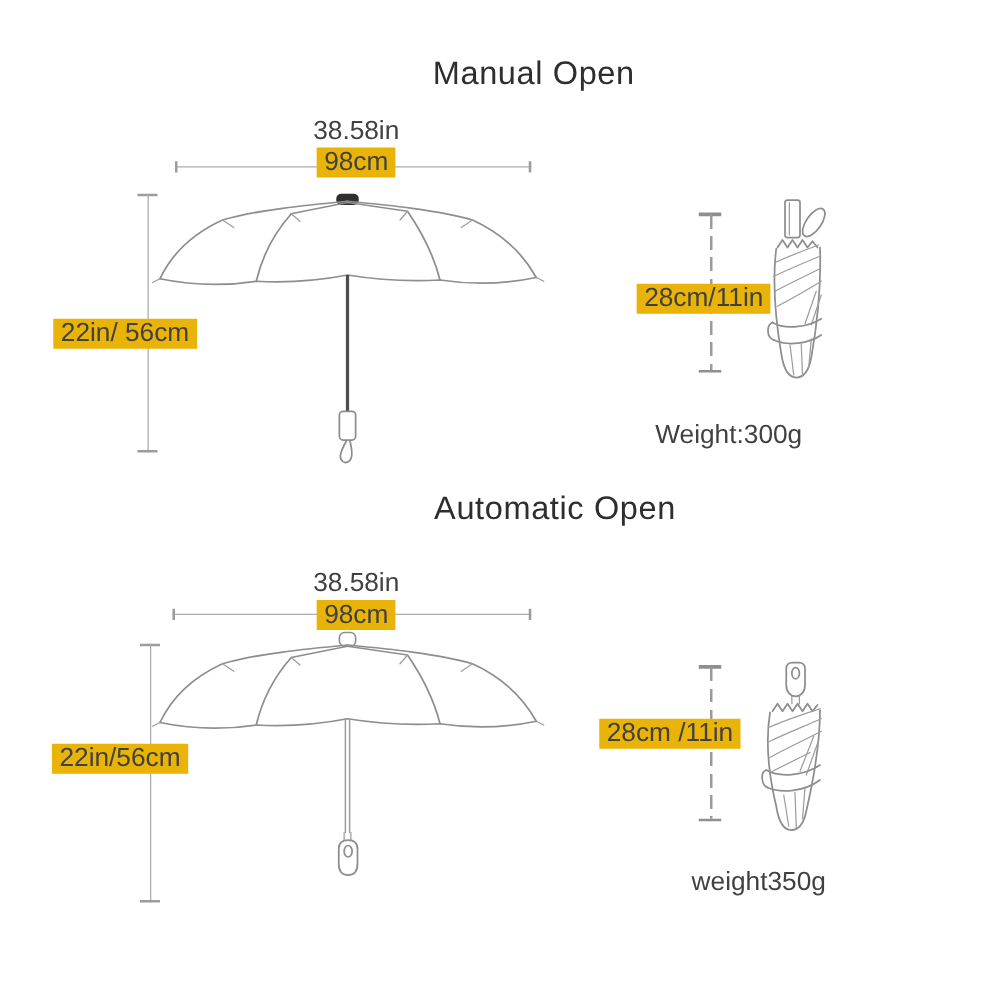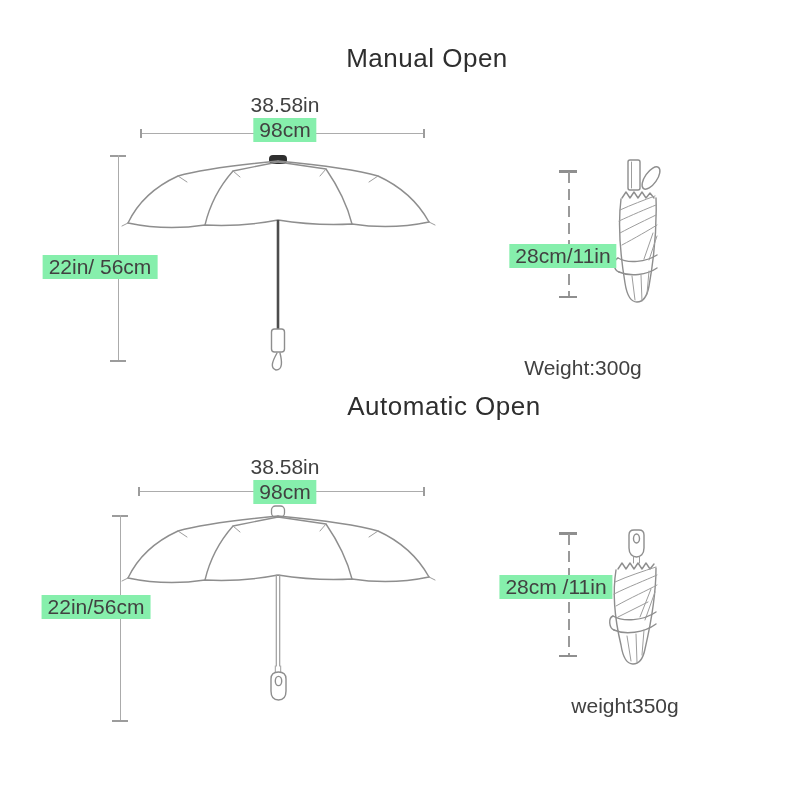--- a/index.html
+++ b/index.html
@@ -9,21 +9,21 @@
     position:relative;overflow:hidden;
   }
   .stage{position:absolute;left:0;top:0;width:800px;height:800px;border-radius:13px;}
   .title{
     position:absolute;transform:translateX(-50%);
     font-size:26px;color:#2e2e2e;white-space:nowrap;letter-spacing:.5px;
   }
   .label{
     position:absolute;transform:translateX(-50%);
     font-size:21px;color:#414141;white-space:nowrap;
-    background:#86efac;padding:0 6px;z-index:3;
+    background:#eab308;padding:0 6px;z-index:3;
   }
   .weight{background:transparent;}
   
   .hdim{position:absolute;height:9px;z-index:1;}
   .hdim .hline{position:absolute;left:0;right:0;top:4px;height:1px;background:#acacac;}
   .hdim .tick{position:absolute;top:0;width:2px;height:9px;background:#9c9c9c;}
   .hdim .tick.l{left:0;}
   .hdim .tick.r{right:0;}
   
   .vdim{position:absolute;width:16px;z-index:1;}
@@ -80,21 +80,21 @@
       <line x1="170" y1="72" x2="170" y2="181" stroke="#4d4d4d" stroke-width="2.6"></line>
       <rect x="163.5" y="181" width="13" height="23" rx="3" fill="#ffffff" stroke="#8e8e8e" stroke-width="1.4"></rect>
       <path class="ln" d="M169,205 C164,214 162,220 168,222 C175,222 174,213 172,205"></path>
     </svg>
 
     <div class="vdimd" style="left:559px;top:170px;height:128px">
       <div class="cap t"></div>
       <div class="vline"></div>
       <div class="cap b"></div>
     </div>
-    <div class="label" style="left:563px;top:244px">28cm/11in</div>
+    <div class="label" style="left:563px;top:227px">28cm/11in</div>
 
     <svg class="drawing" style="left:606px;top:158px" width="64" height="150" viewBox="0 0 64 150">
       <g>
         <rect x="22" y="2" width="12" height="30" rx="2" fill="#ffffff" stroke="#8e8e8e" stroke-width="1.4"></rect>
         <line x1="25.5" y1="4" x2="25.5" y2="30" class="thin"></line>
         <ellipse cx="45" cy="20" rx="6" ry="13" transform="rotate(35 45 20)" class="ln"></ellipse>
       </g>
       <g>
         <path class="ln" d="M16,40 L20,34 L24,40 L28,34 L32,40 L36,34 L40,40 L44,35 L48,40"></path>
         <path class="ln" d="M15,41 C12,65 14,95 19,125 C21,138 25,144 31,144 C37,144 41,139 43,128 C48,100 51,68 50,40"></path>
@@ -103,21 +103,21 @@
         <path class="thin" d="M14,75 C27,68 42,61 50,57"></path>
         <path class="thin" d="M16,87 C29,80 43,72 51,67"></path>
         <path class="thin" d="M47,75 L38,101 M51,78 L43,102"></path>
         <path class="ln" d="M12,100 C22,106 40,104 51,97"></path>
         <path class="ln" d="M13,114 C24,119 41,117 51,110"></path>
         <path class="ln" d="M12,100 C7,102 7,112 13,114"></path>
         <path class="thin" d="M26,118 L29,142 M35,117 L36,143 M43,113 L41,136"></path>
       </g>
     </svg>
 
-    <div class="label weight" style="left:583px;top:356px">Weight:300g</div>
+    <div class="label weight" style="left:583px;top:336px">Weight:300g</div>
   </div>
 
   <div>
     <div class="title" style="left:444px;top:391px">Automatic Open</div>
 
     <div class="label" style="left:285px;top:455px;background:transparent">38.58in</div>
     <div class="label" style="left:285px;top:480px">98cm</div>
     <div class="hdim" style="left:138px;top:487px;width:287px">
       <div class="hline"></div>
       <div class="tick l"></div>
@@ -151,21 +151,21 @@
         <path d="M163,176 C163,171 166,169 170.5,169 C175,169 178,171 178,176 L178,188 C178,194 175,197 170.5,197 C166,197 163,194 163,188 Z" fill="#ffffff" stroke="#8e8e8e" stroke-width="1.4"></path>
         <ellipse cx="170.5" cy="178" rx="3.2" ry="4.6" class="ln"></ellipse>
       </g>
     </svg>
 
     <div class="vdimd" style="left:559px;top:532px;height:125px">
       <div class="cap t"></div>
       <div class="vline"></div>
       <div class="cap b"></div>
     </div>
-    <div class="label" style="left:556px;top:575px">28cm /11in</div>
+    <div class="label" style="left:536px;top:575px">28cm /11in</div>
 
     <svg class="drawing" style="left:606px;top:525px" width="64" height="150" viewBox="0 0 64 150">
       <g>
         <path d="M23,10 C23,7 25,5 28,5 L33,5 C36,5 38,7 38,10 L38,23 C38,29 34.5,32 30.5,32 C26.5,32 23,29 23,23 Z" fill="#ffffff" stroke="#8e8e8e" stroke-width="1.4"></path>
         <ellipse cx="30.5" cy="13.5" rx="3" ry="4.5" class="ln"></ellipse>
         <line x1="27.5" y1="32" x2="27.5" y2="38" class="thin"></line>
         <line x1="33.5" y1="32" x2="33.5" y2="38" class="thin"></line>
       </g>
       <g>
         <path class="ln" d="M12,44 L16,38 L20,44 L24,38 L28,44 L32,38 L36,44 L40,38 L44,44 L48,39"></path>
@@ -175,16 +175,16 @@
         <path class="thin" d="M10,81 C24,73 42,65 51,60"></path>
         <path class="thin" d="M12,92 C22,87 32,82 42,77"></path>
         <path class="thin" d="M45,64 L34,92 M49,67 L39,95"></path>
         <path class="ln" d="M7,91 C17,97 37,96 50,87"></path>
         <path class="ln" d="M8,105 C19,110 38,108 50,99"></path>
         <path class="ln" d="M7,91 C2,93 3,103 8,105"></path>
         <path class="thin" d="M21,111 L25,136 M30,109 L31,137 M38,105 L36,130"></path>
       </g>
     </svg>
 
-    <div class="label weight" style="left:625px;top:694px">weight350g</div>
+    <div class="label weight" style="left:607px;top:694px">weight350g</div>
   </div>
 
 </div>
 
 </body></html>

